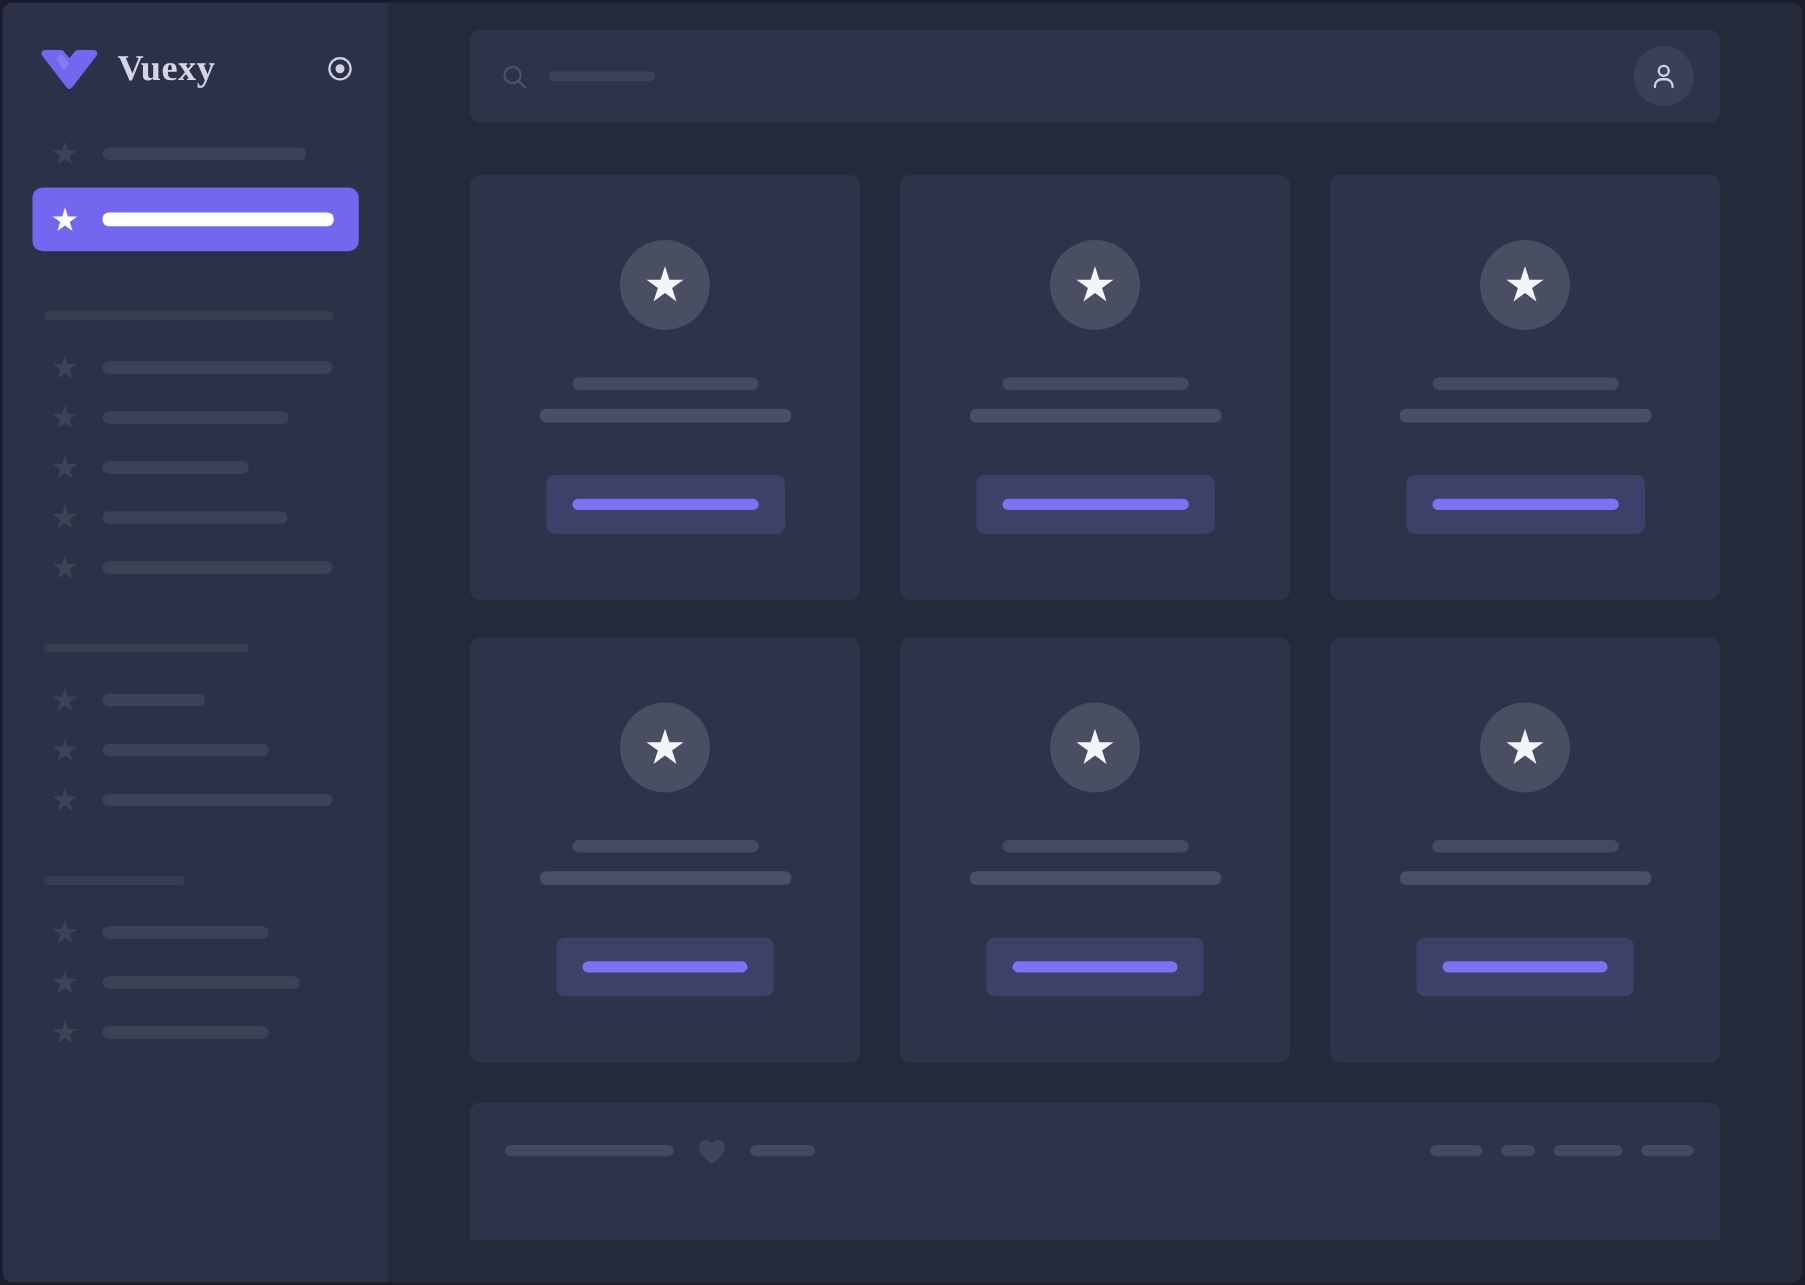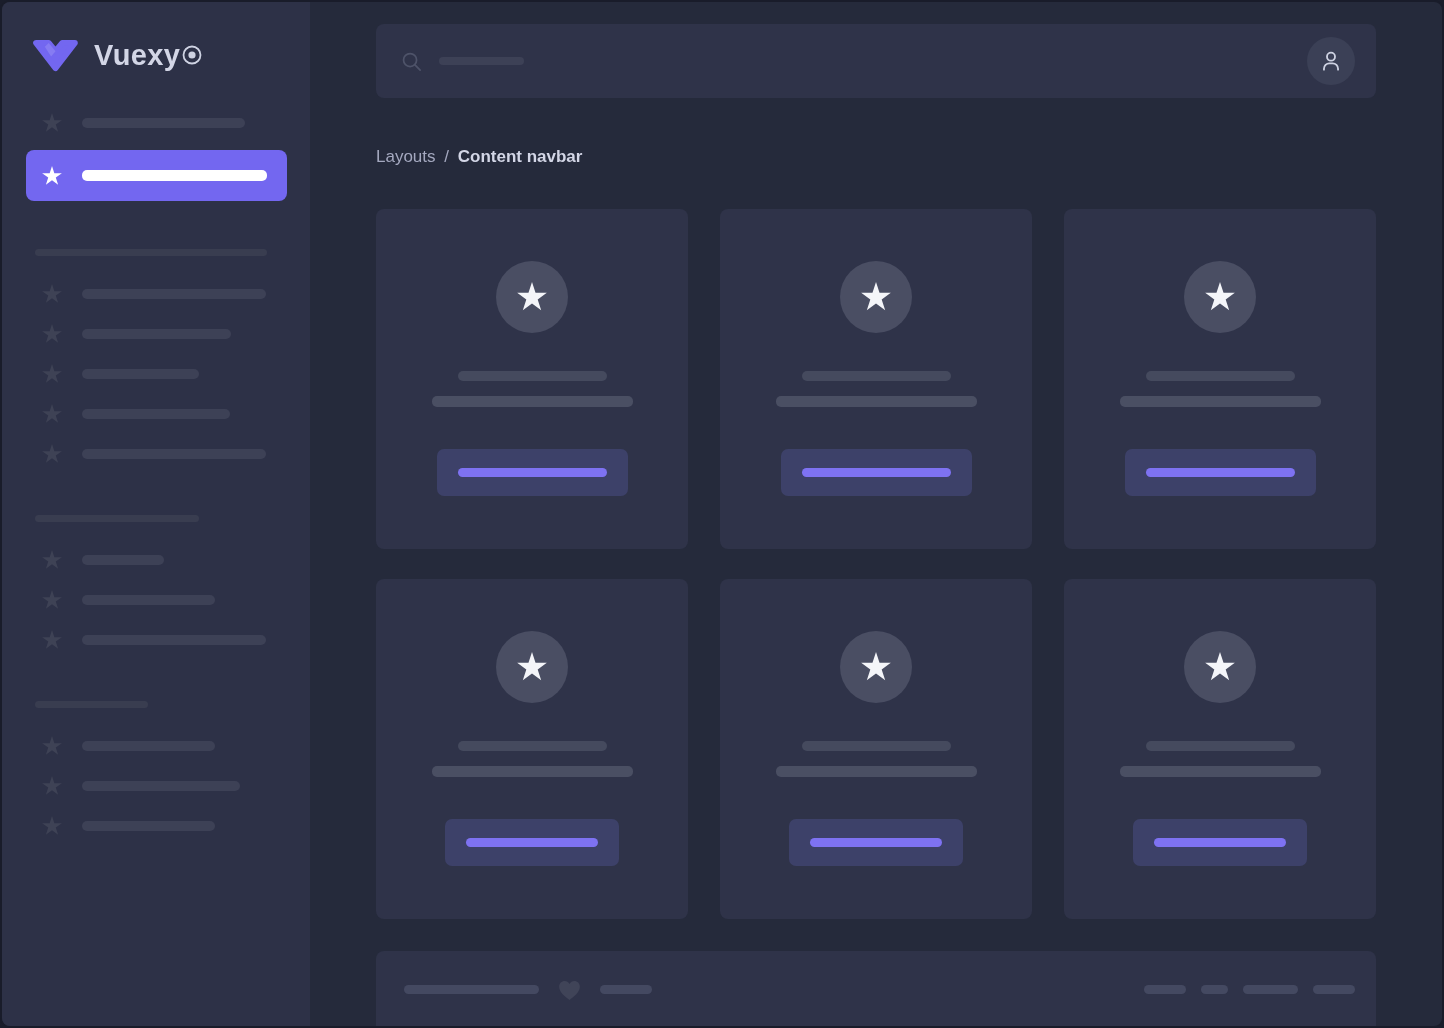--- a/index.html
+++ b/index.html
@@ -23,22 +23,24 @@
   .sidebar {
     flex: 0 0 308px;
     width: 308px;
     background: var(--sidebar-bg, #2d3147);
     height: 100%;
     overflow: hidden;
   }
   .brand {
     display: flex;
     align-items: center;
+    justify-content: space-between;
     padding: 32px 26px 0 30px;
     height: 42px;
+    font-family: Liberation Serif, serif;
   }
   .brand-left { display: flex; align-items: center; gap: 15px; }
   .logo svg { width: 47px; height: 33px; display: block; }
   .brand-name {
     font-size: 29px;
     font-weight: 700;
     color: var(--text-bright, #d3d6e6);
     letter-spacing: 0.4px;
   }
   .pin { display: block; cursor: pointer; }
@@ -344,25 +346,20 @@
         <span class="search-ph" id="search-ph" style="width: 85px;"></span>
       </div>
       <div class="avatar">
         <svg viewBox="0 0 24 24" fill="none" stroke="#ced2e2" stroke-width="1.7" stroke-linecap="round" aria-hidden="true">
           <circle cx="12" cy="8" r="3.7"></circle>
           <path d="M5.5 20v-.8a5 5 0 0 1 5-5h3a5 5 0 0 1 5 5v.8"></path>
         </svg>
       </div>
     </header>
 
-    <div class="breadcrumb">
-      <span class="bc-parent">Layouts</span>
-      <span class="bc-sep">/</span>
-      <span class="bc-current">Content navbar</span>
-    </div>
 
     <section class="grid" id="cards">
   <article class="card">
     <div class="card-avatar">
       <svg viewBox="0 0 24 24" aria-hidden="true">
         <path d="M12 2l2.35 7.16h7.53l-6.09 4.43 2.33 7.16L12 16.32l-6.12 4.43 2.33-7.16-6.09-4.43h7.53z"></path>
       </svg>
     </div>
     <span class="ph-line card-line1" style="width: 149px;"></span>
     <span class="ph-line card-line2" style="width: 201px;"></span>

